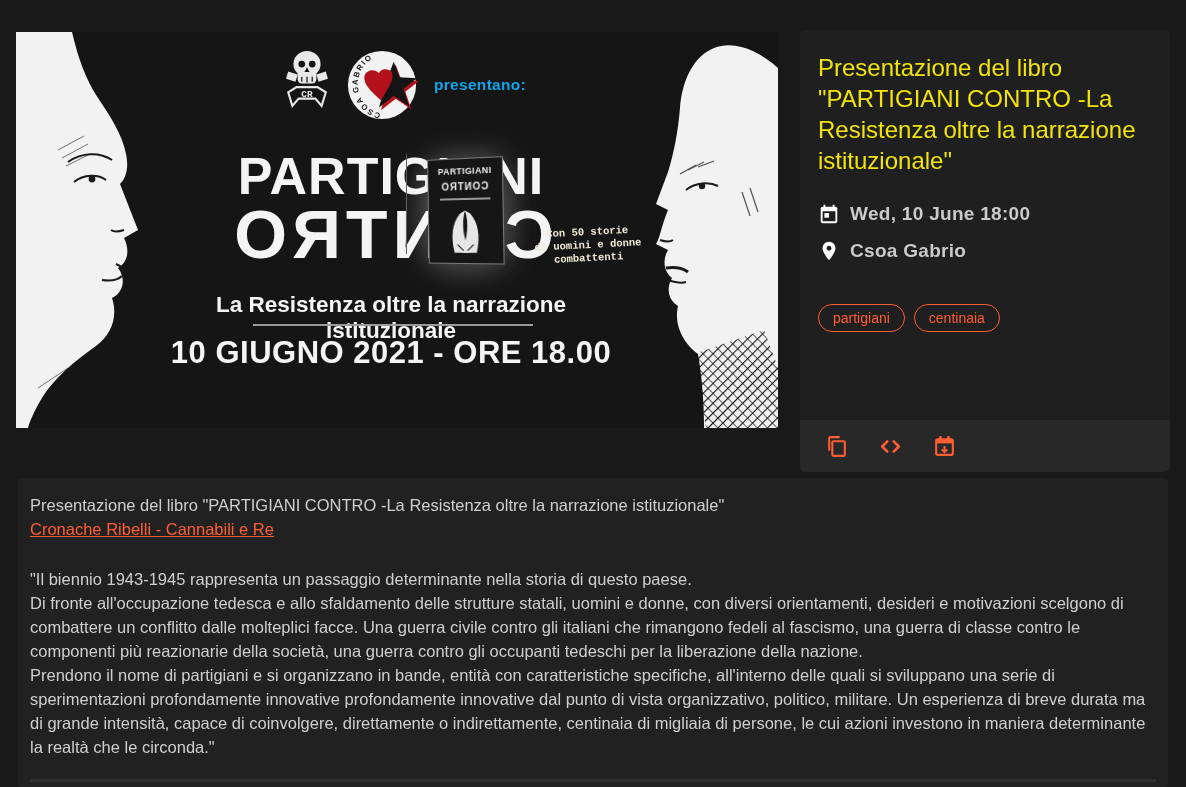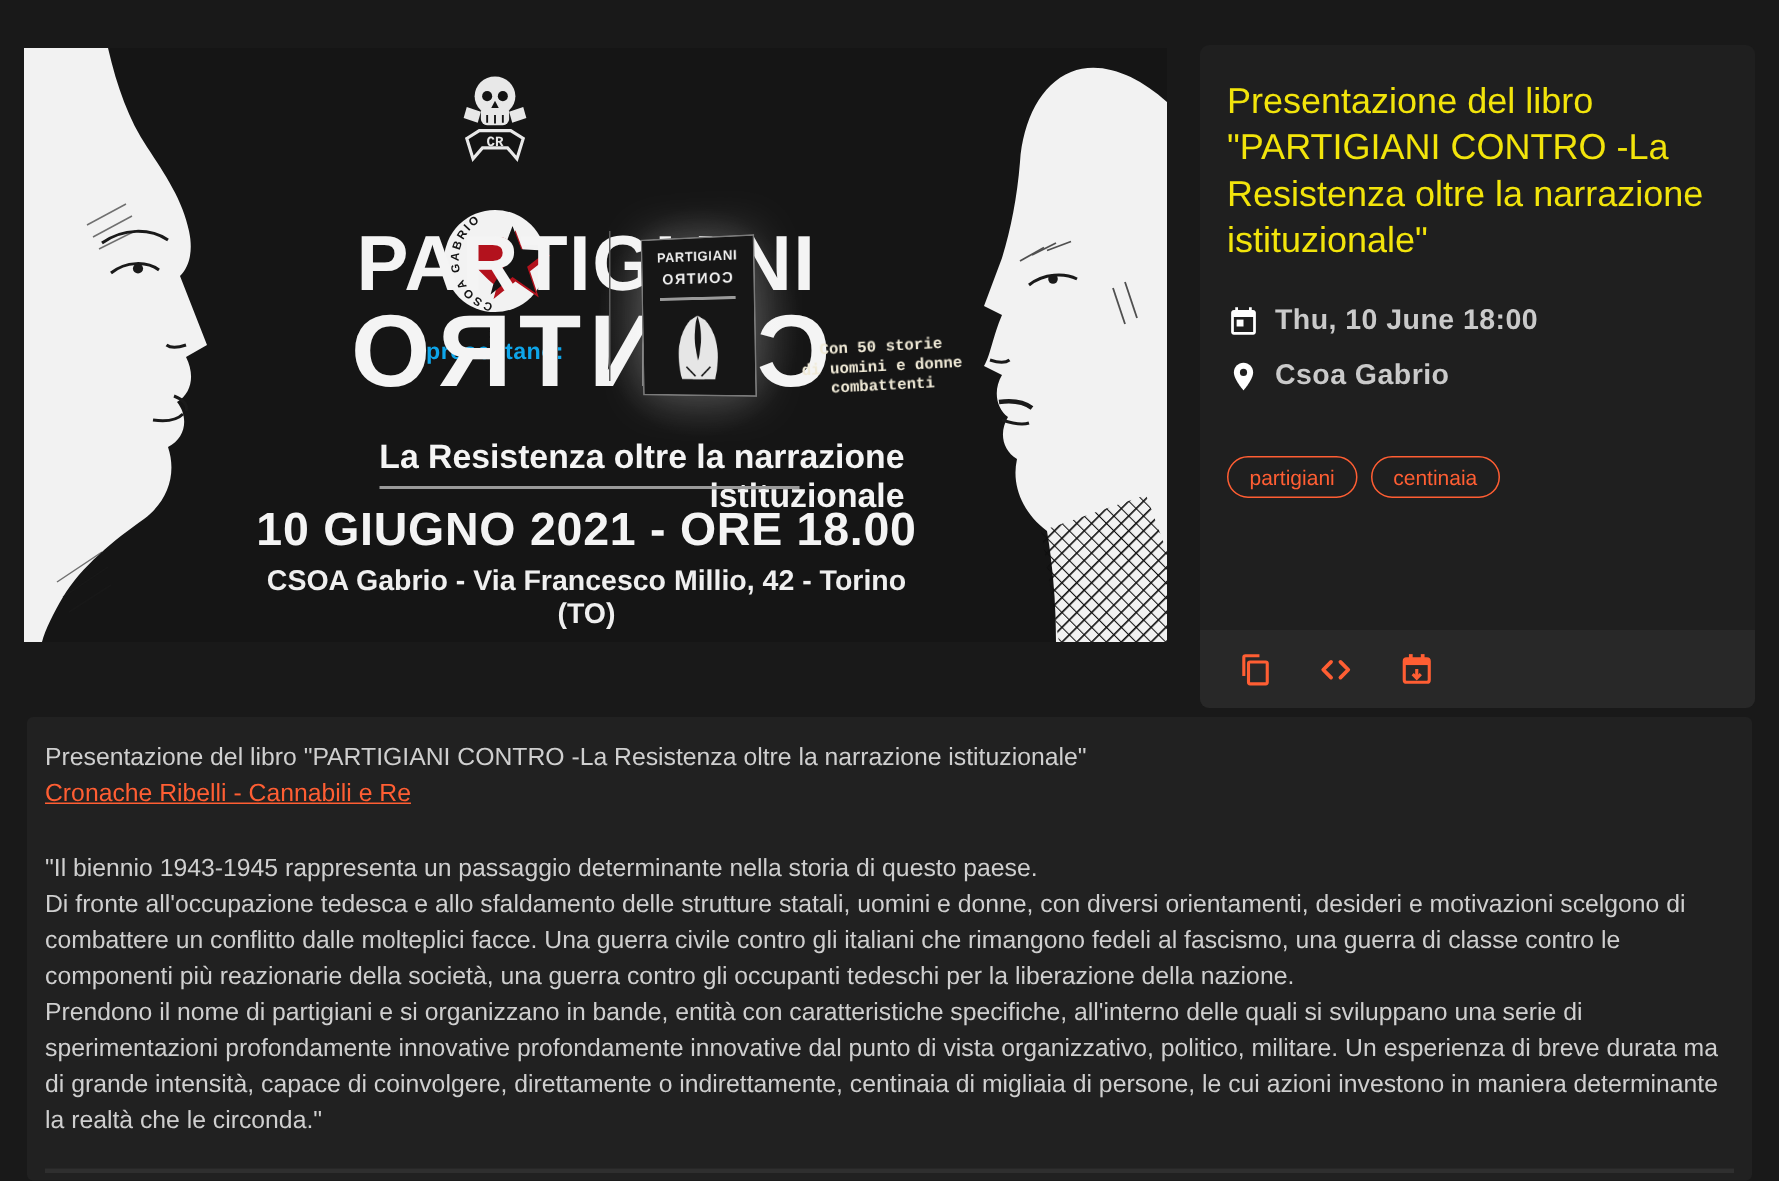--- a/index.html
+++ b/index.html
@@ -7,42 +7,42 @@
   body {
     width:1186px; height:787px; position:relative; overflow:hidden;
     background:#191919; font-family:"Liberation Sans", sans-serif;
   }
 
   
   .poster { position:absolute; left:16px; top:32px; width:762px; height:396px;
     background:#151515; overflow:hidden; cursor:pointer; }
   .face-left  { position:absolute; left:0; top:0; }
   .face-right { position:absolute; right:0; top:0; }
-  .logos { position:absolute; left:268px; top:16px; display:flex; align-items:center; gap:15px;flex-direction:column; }
+  .logos { position:absolute; left:268px; top:16px; display:flex; align-items:center; gap:15px; }
   .presenters { color:#0ea5e9; font-weight:bold; font-size:15.5px; letter-spacing:.3px; }
   .center-col { position:absolute; left:163px; width:424px; text-align:center; color:#f4f4f4; }
   .poster-title { top:118px; line-height:1; }
   .pt1 { font-size:52px; font-weight:bold; letter-spacing:1px; display:block; }
   .pt2 { font-size:68px; font-weight:bold; letter-spacing:5px; line-height:.95;
          display:inline-block; transform:scaleX(-1); }
   .vline { position:absolute; left:390px; top:122px; width:1px; height:100px; background:#5a5a5a; }
   .glow { position:absolute; left:382px; top:106px; width:136px; height:154px;
     background:radial-gradient(closest-side, rgba(255,255,255,.20), rgba(255,255,255,0)); }
   .book { position:absolute; left:410px; top:126px; width:78px; height:106px;
     background:#161616; border:1px solid #7a7a7a; padding-top:7px; text-align:center;
     transform:perspective(420px) rotateY(-14deg) rotate(-1deg);
     box-shadow:0 0 30px rgba(255,255,255,.22); color:#eee; }
   .bk1 { display:block; font-size:9px; font-weight:bold; letter-spacing:.4px; line-height:10px; }
   .bk2 { display:inline-block; transform:scaleX(-1); font-size:10px; font-weight:bold;
          letter-spacing:1px; line-height:10px; }
   .bkbar { width:52px; height:2px; background:#9a9a9a; margin:4px auto 3px; }
   .badge50 { position:absolute; left:506px; top:194px; width:132px; text-align:center;
     color:#efe9d6; font-family:"Liberation Mono", monospace; font-weight:bold;
     font-size:10.5px; line-height:13px; white-space:pre-line; transform:rotate(-3deg); }
-  .poster-sub { top:260px; font-size:22.5px; font-weight:bold;text-align:right; }
+  .poster-sub { top:260px; font-size:22.5px; font-weight:bold; }
   .hline { position:absolute; left:237px; top:292px; width:280px; height:2px; background:#9a9a9a; }
   .poster-date { top:303px; left:143px; width:464px; font-size:31px; font-weight:bold; letter-spacing:.5px; }
   .poster-venue { top:345px; left:143px; width:464px; font-size:19px; font-weight:600; color:#efefef; }
 
   
   .event-card { position:absolute; left:800px; top:30px; width:370px; height:442px;
     background:#1f1f1f; border-radius:6px; }
   .card-body { padding:22px 18px 0 18px; }
   .ev-title { margin:0; color:#F2E40B; font-size:24px; line-height:31px; font-weight:400; }
   .row { display:flex; align-items:center; gap:10px; }
@@ -143,21 +143,20 @@
   <div class="badge50">Con 50 storie
 di uomini e donne
 combattenti</div>
 
   <div class="center-col poster-sub" style="position:absolute;">La Resistenza oltre la narrazione istituzionale</div>
 
   <div class="hline"></div>
 
   <div class="center-col poster-date" style="position:absolute;">10 GIUGNO 2021 - ORE 18.00</div>
 
-  <div class="center-col poster-venue" style="position:absolute;">CSOA Gabrio - Via Francesco Millio, 42 - Torino (TO)</div>
 
   <svg class="face-right" width="140" height="396" viewBox="0 0 140 396">
     <defs>
       <pattern id="xh1" width="7" height="7" patternUnits="userSpaceOnUse" patternTransform="rotate(45)">
         <line x1="0" y1="0" x2="0" y2="7" stroke="#101010" stroke-width="2.2"></line>
       </pattern>
       <pattern id="xh2" width="7" height="7" patternUnits="userSpaceOnUse" patternTransform="rotate(-45)">
         <line x1="0" y1="0" x2="0" y2="7" stroke="#101010" stroke-width="1.4"></line>
       </pattern>
     </defs>
@@ -185,21 +184,21 @@
 
 <aside class="event-card">
   <div class="card-body">
     <h1 class="ev-title">Presentazione del libro "PARTIGIANI CONTRO -La Resistenza oltre la narrazione istituzionale"</h1>
 
     <div class="row row-date">
       <svg width="22" height="22" viewBox="0 0 24 24">
         <path fill="#ffffff" d="M19 4h-1V2h-2v2H8V2H6v2H5c-1.1 0-2 .9-2 2v14c0 1.1.9 2 2 2h14c1.1 0 2-.9 2-2V6c0-1.1-.9-2-2-2zm0 16H5V9h14v11z"></path>
         <rect x="7" y="11" width="5" height="5" fill="#ffffff"></rect>
       </svg>
-      <span class="strongtxt">Thu, 10 June 18:00</span>
+      <span class="strongtxt">Wed, 10 June 18:00</span>
     </div>
 
     <div class="row row-place">
       <svg width="22" height="22" viewBox="0 0 24 24">
         <path fill="#ffffff" d="M12 2C8.1 2 5 5.1 5 9c0 5.2 7 13 7 13s7-7.8 7-13c0-3.9-3.1-7-7-7z"></path>
         <circle cx="12" cy="9" r="2.6" fill="#1f1f1f"></circle>
       </svg>
       <span class="strongtxt">Csoa Gabrio</span>
     </div>
 

